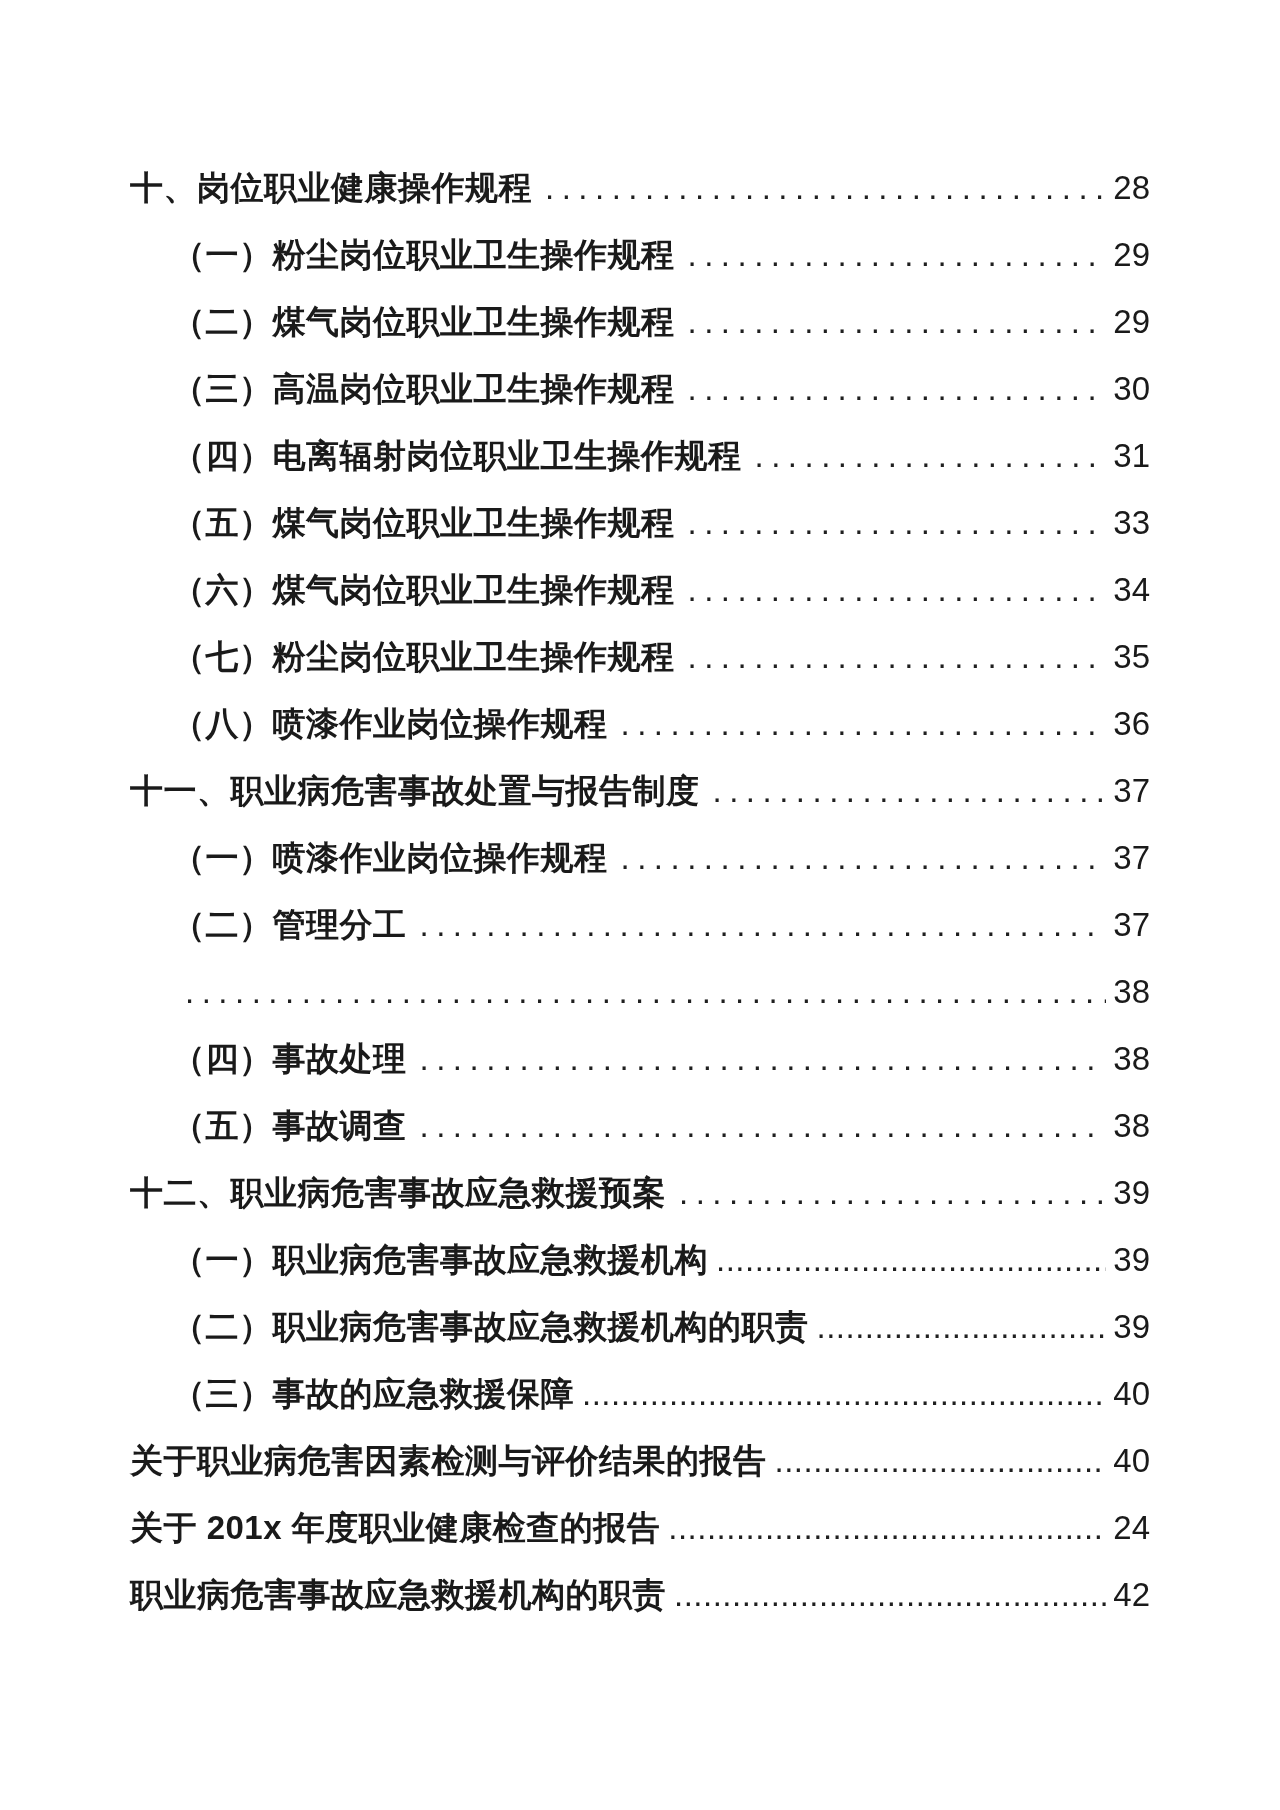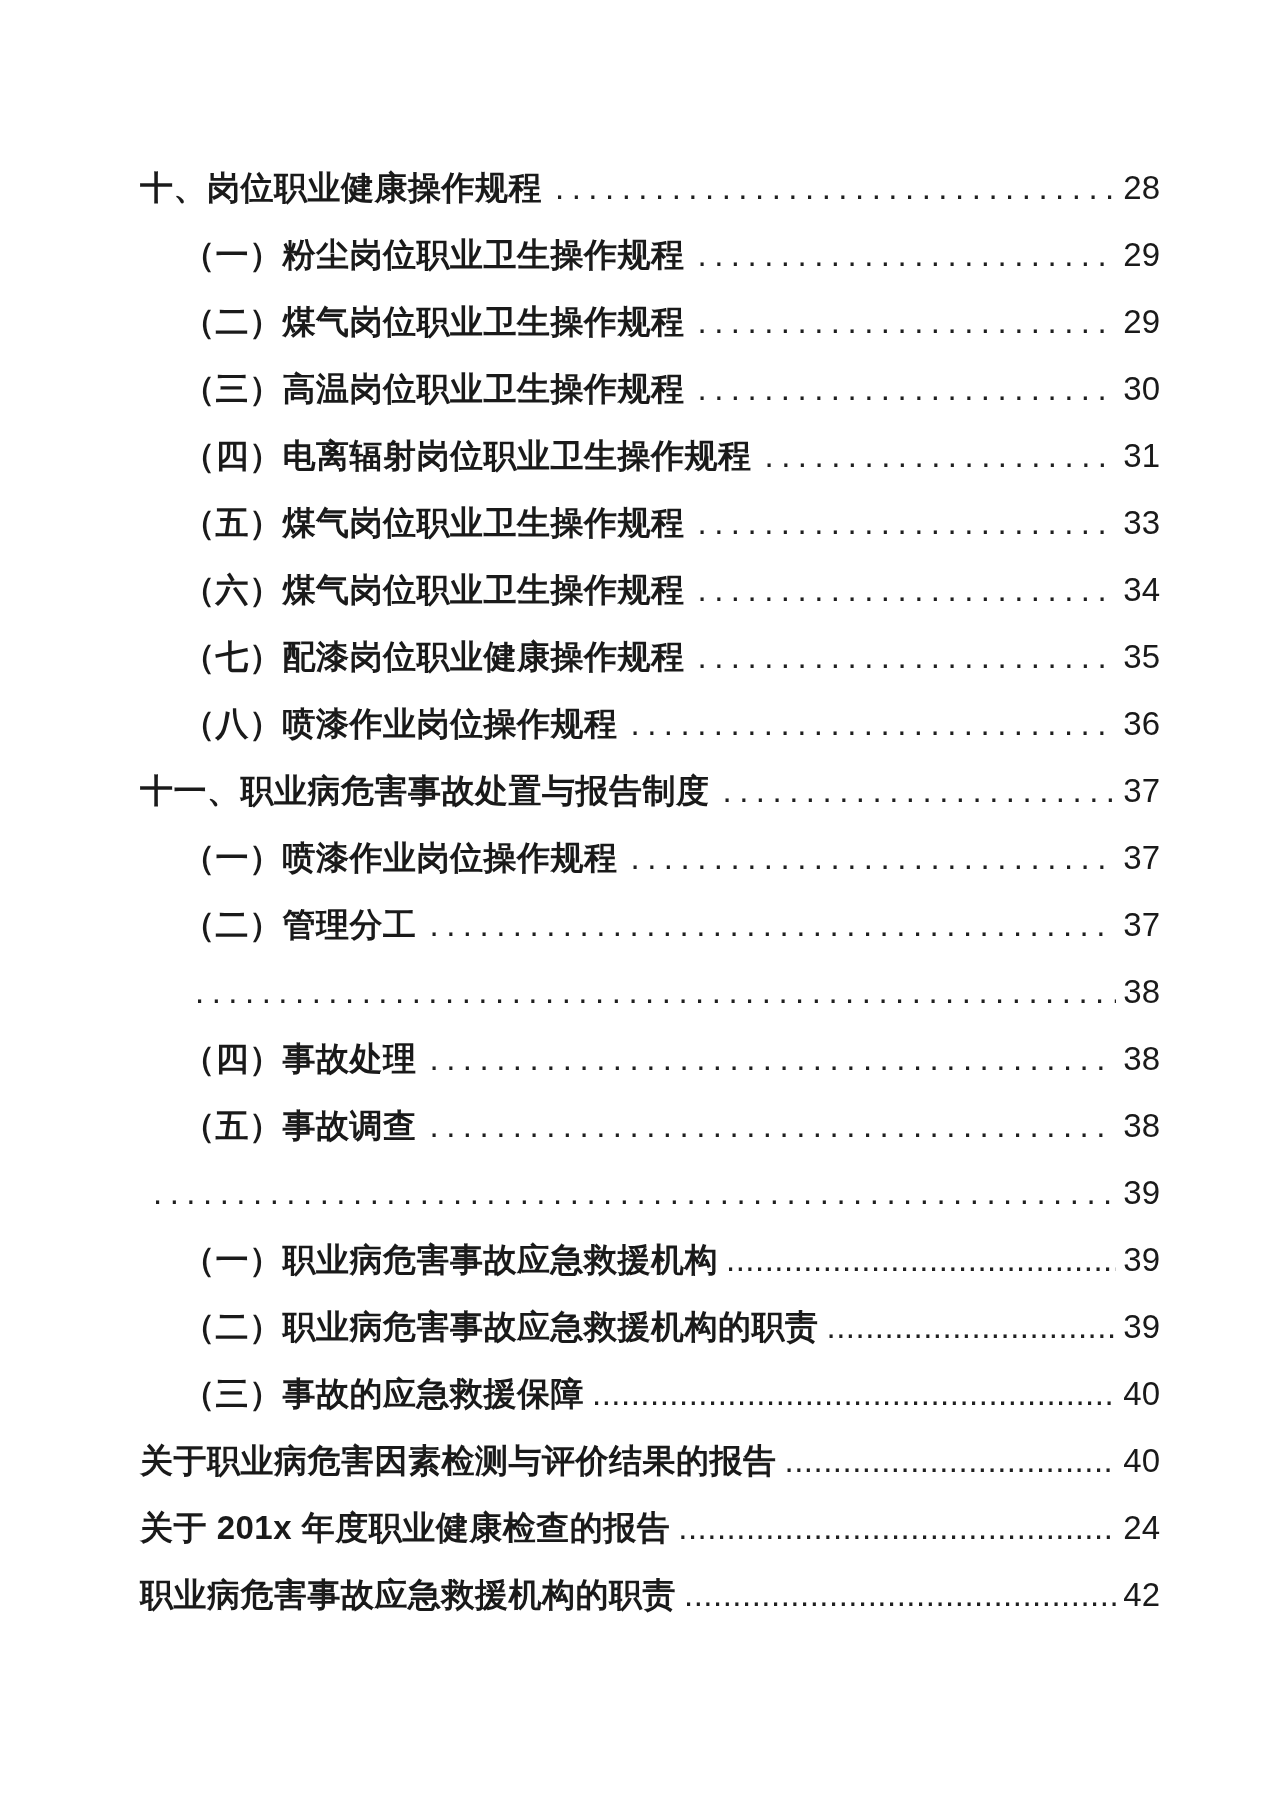--- a/index.html
+++ b/index.html
@@ -11,21 +11,21 @@
     position: relative;
     width: 1280px;
     height: 1810px;
     background: #ffffff;
     overflow: hidden;
     font-family: "Liberation Sans", "DejaVu Sans", sans-serif;
     color: #1a1a1a;
   }
   .toc {
     position: absolute;
-    left: 140px;
+    left: 130px;
     top: 154px;
     width: 1020px;
   }
   .toc-row {
     display: flex;
     align-items: baseline;
     height: 67px;
     line-height: 67px;
     font-size: 33px;
     cursor: pointer;
@@ -96,21 +96,21 @@
     <span class="toc-label">（五）煤气岗位职业卫生操作规程</span>
     <span class="toc-leader leader-spaced">............................................................................................................................................................................................................................</span>
     <span class="toc-page">33</span>
   </div>
       <div class="toc-row level-2">
     <span class="toc-label">（六）煤气岗位职业卫生操作规程</span>
     <span class="toc-leader leader-spaced">............................................................................................................................................................................................................................</span>
     <span class="toc-page">34</span>
   </div>
       <div class="toc-row level-2">
-    <span class="toc-label">（七）配漆岗位职业健康操作规程</span>
+    <span class="toc-label">（七）粉尘岗位职业卫生操作规程</span>
     <span class="toc-leader leader-spaced">............................................................................................................................................................................................................................</span>
     <span class="toc-page">35</span>
   </div>
       <div class="toc-row level-2">
     <span class="toc-label">（八）喷漆作业岗位操作规程</span>
     <span class="toc-leader leader-spaced">............................................................................................................................................................................................................................</span>
     <span class="toc-page">36</span>
   </div>
       <div class="toc-row level-1">
     <span class="toc-label">十一、职业病危害事故处置与报告制度</span>
@@ -135,20 +135,21 @@
     <span class="toc-label">（四）事故处理</span>
     <span class="toc-leader leader-spaced">............................................................................................................................................................................................................................</span>
     <span class="toc-page">38</span>
   </div>
       <div class="toc-row level-2">
     <span class="toc-label">（五）事故调查</span>
     <span class="toc-leader leader-spaced">............................................................................................................................................................................................................................</span>
     <span class="toc-page">38</span>
   </div>
       <div class="toc-row level-1">
+    <span class="toc-label">十二、职业病危害事故应急救援预案</span>
     <span class="toc-leader leader-spaced">............................................................................................................................................................................................................................</span>
     <span class="toc-page">39</span>
   </div>
       <div class="toc-row level-2">
     <span class="toc-label">（一）职业病危害事故应急救援机构</span>
     <span class="toc-leader leader-dense">............................................................................................................................................................................................................................</span>
     <span class="toc-page">39</span>
   </div>
       <div class="toc-row level-2">
     <span class="toc-label">（二）职业病危害事故应急救援机构的职责</span>

